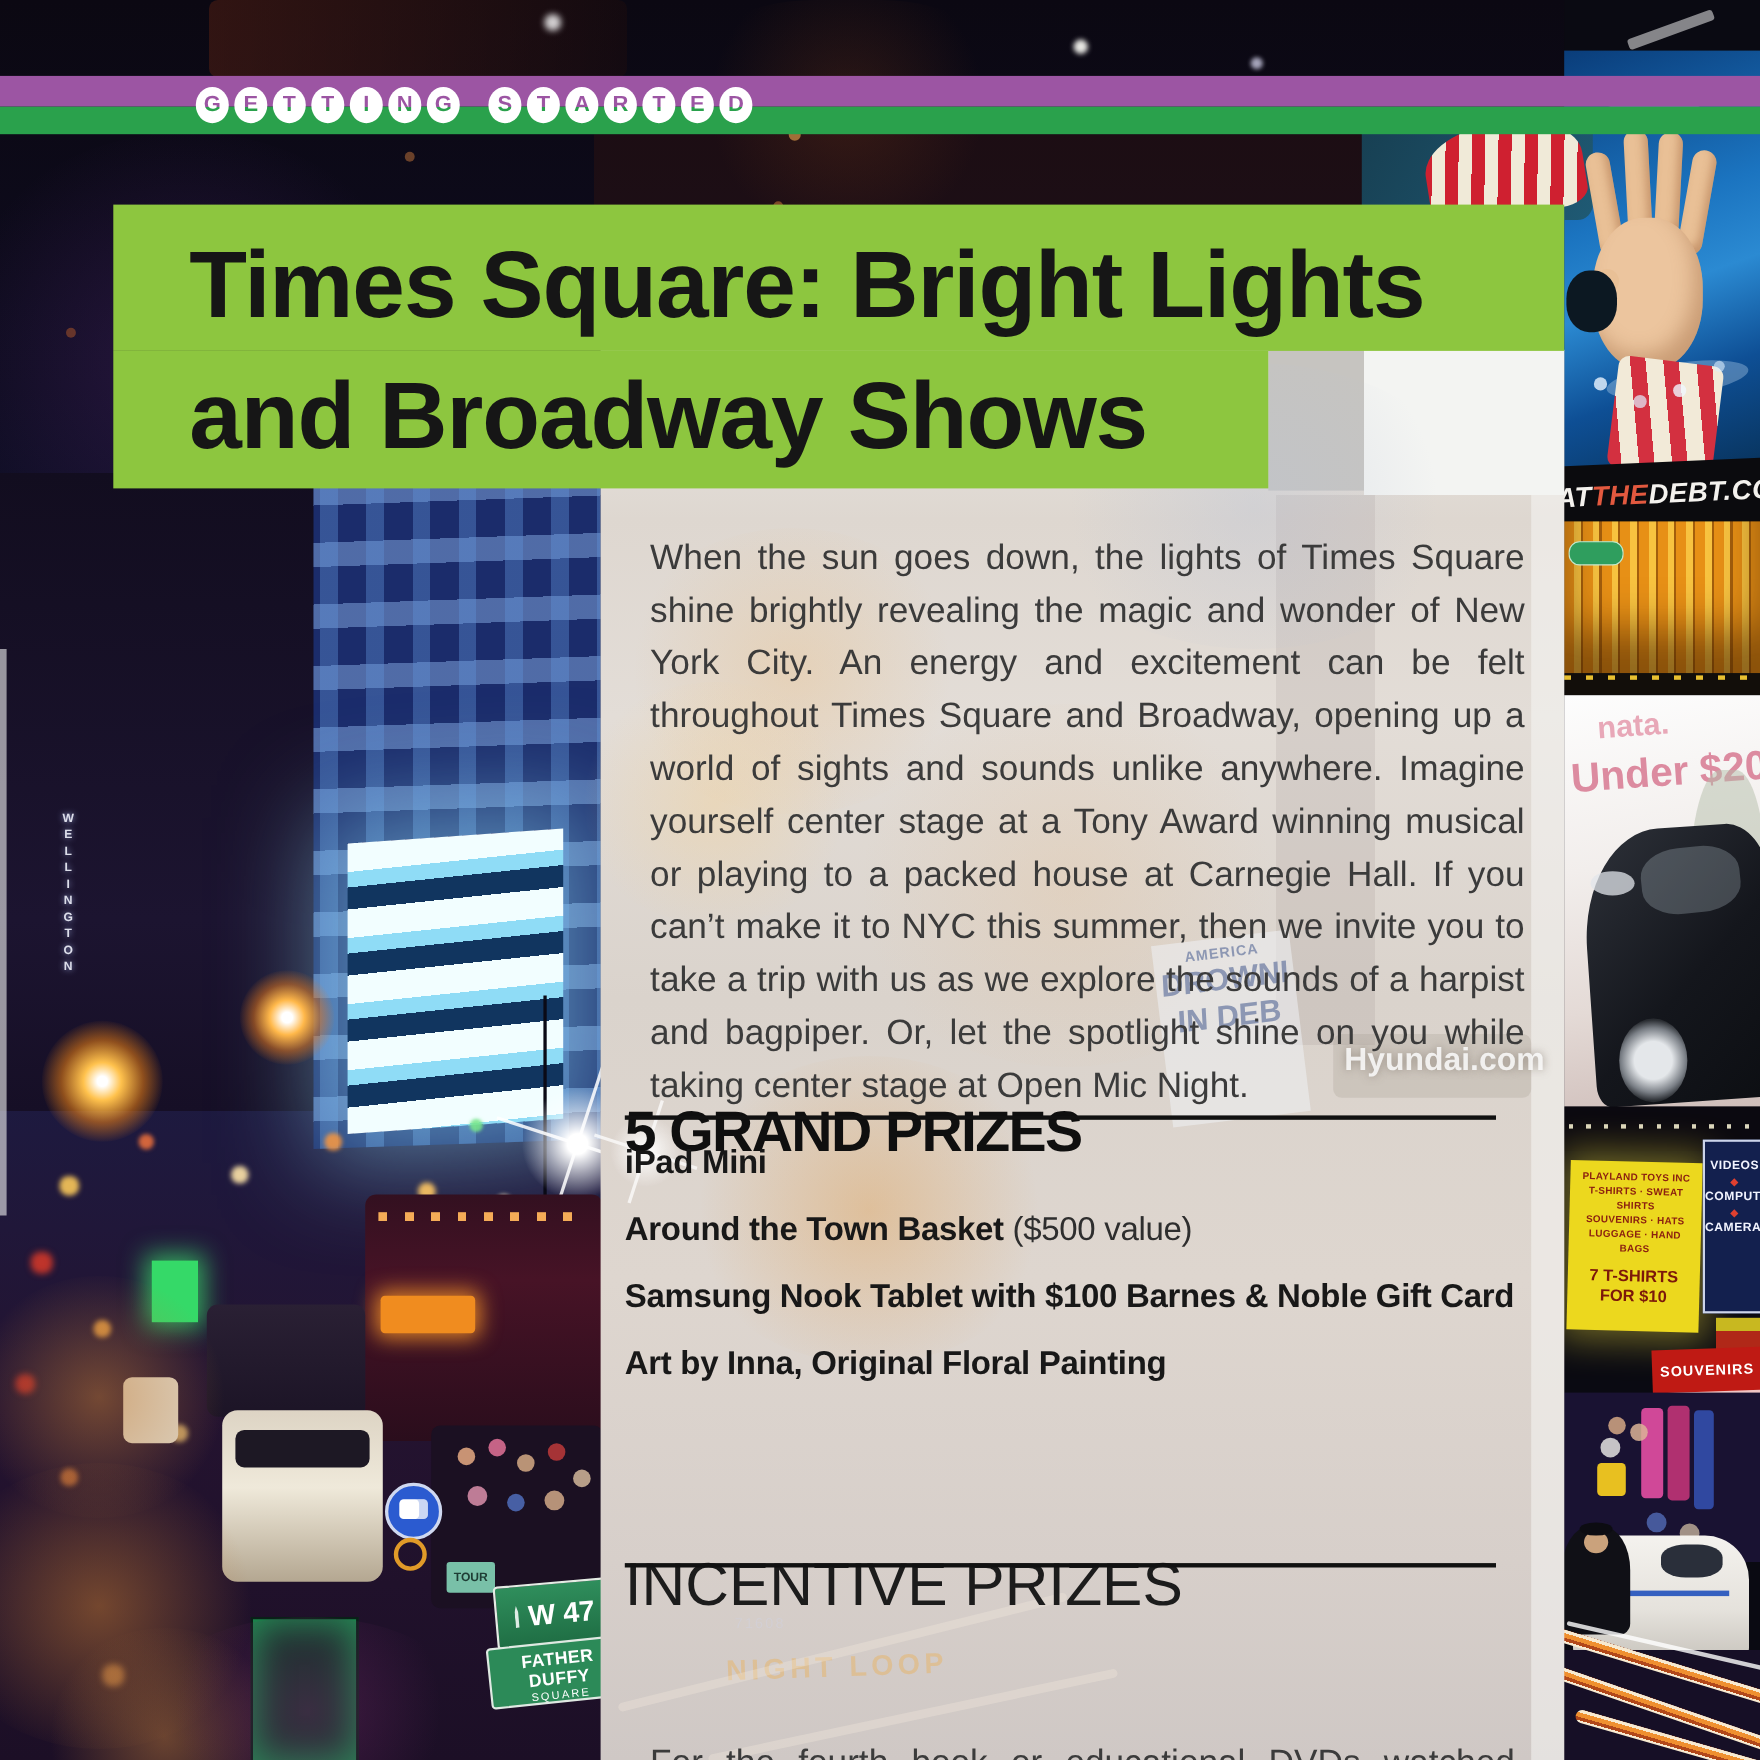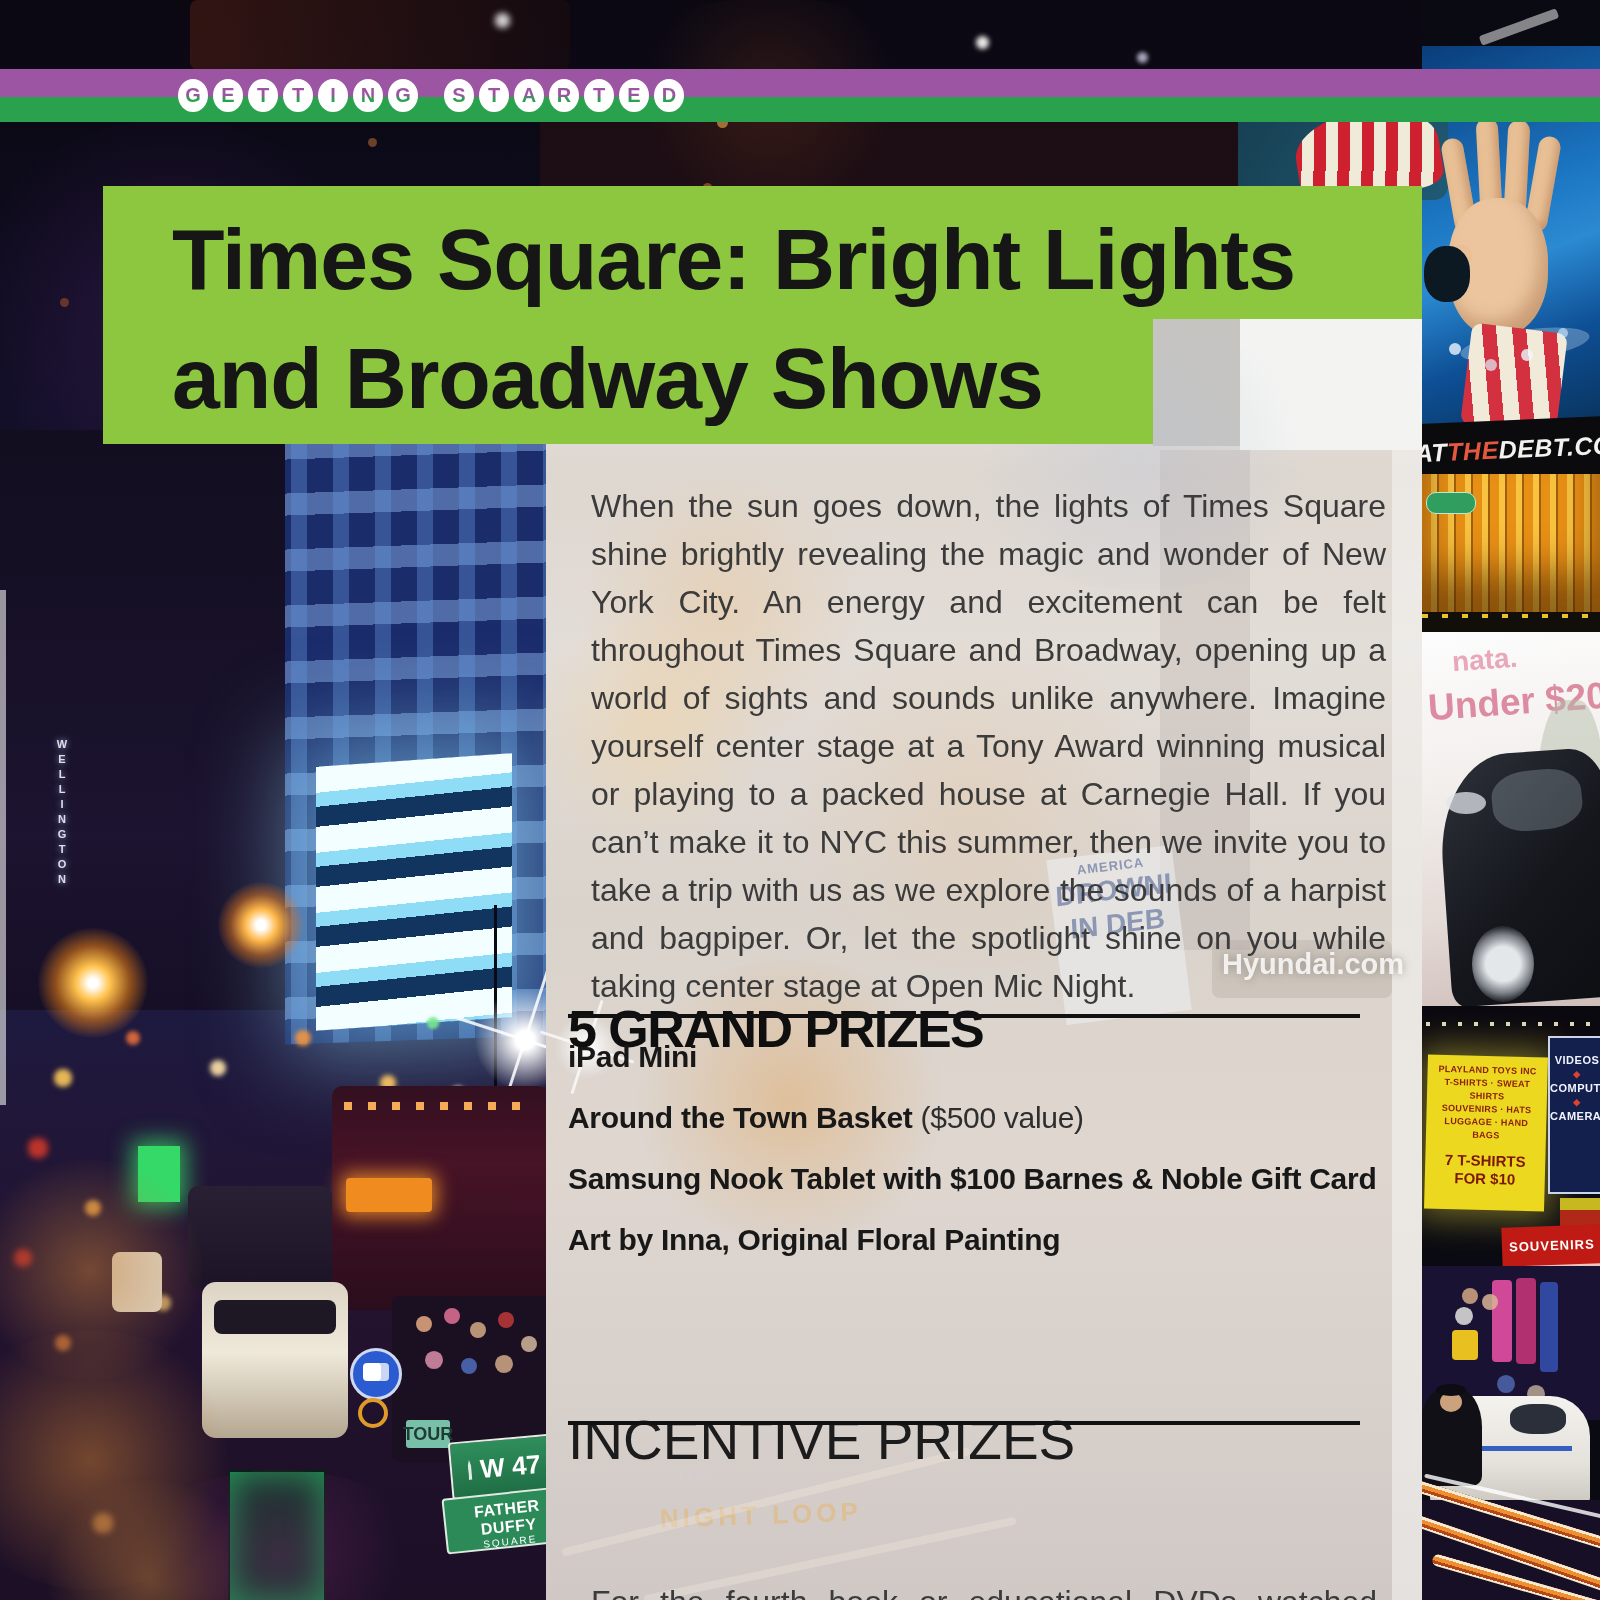--- a/index.html
+++ b/index.html
@@ -82,21 +82,21 @@
     background:radial-gradient(circle,rgba(185,115,50,.55),transparent 70%);}
   #warm3{left:40px;top:1480px;width:220px;height:200px;border-radius:50%;
     background:radial-gradient(circle,rgba(200,130,60,.45),transparent 70%);}
   #booth{left:228px;top:1470px;width:94px;height:130px;background:#0f3326;
     box-shadow:inset 0 0 30px 6px rgba(45,220,120,.55);border:2px solid #0a1f18;}
   #purple-haze{left:130px;top:1470px;width:300px;height:170px;border-radius:50%;
     background:radial-gradient(circle,rgba(110,40,100,.45),transparent 70%);}
   #sliver{left:0;top:590px;width:6px;height:515px;background:rgba(240,240,240,.6);}
 
   #tour-sign{left:406px;top:1420px;width:44px;height:28px;border-radius:3px;background:#79c0a8;
-    color:#1e3c34;font-weight:bold;font-size:18px;display:flex;align-items:center;justify-content:center;}
+    color:#1e3c34;font-weight:bold;font-size:11px;display:flex;align-items:center;justify-content:center;}
   #w47-sign{left:450px;top:1438px;width:102px;height:54px;transform:rotate(-5deg);border-radius:4px;
     background:linear-gradient(180deg,#2f8e5c,#1f6e44);border:2px solid #e4ece4;
     display:flex;align-items:center;justify-content:center;gap:6px;color:#fff;font-weight:bold;font-size:26px;}
   #liberty{width:9px;height:20px;background:rgba(255,255,255,.85);
     clip-path:polygon(50% 0,68% 28%,68% 100%,32% 100%,32% 28%);}
   #w47-st{position:absolute;right:-26px;top:4px;font-size:13px;color:rgba(255,255,255,.8);}
   #fduffy-sign{left:444px;top:1492px;width:128px;height:56px;transform:rotate(-6deg);border-radius:4px;
     background:#2c8a58;border:2px solid #dfe9e2;color:#fff;text-align:center;padding-top:6px;box-sizing:border-box;}
   #fduffy-sign .l1{font-size:16px;font-weight:bold;letter-spacing:.5px;}
   #fduffy-sign .l2{font-size:10px;letter-spacing:2px;}

